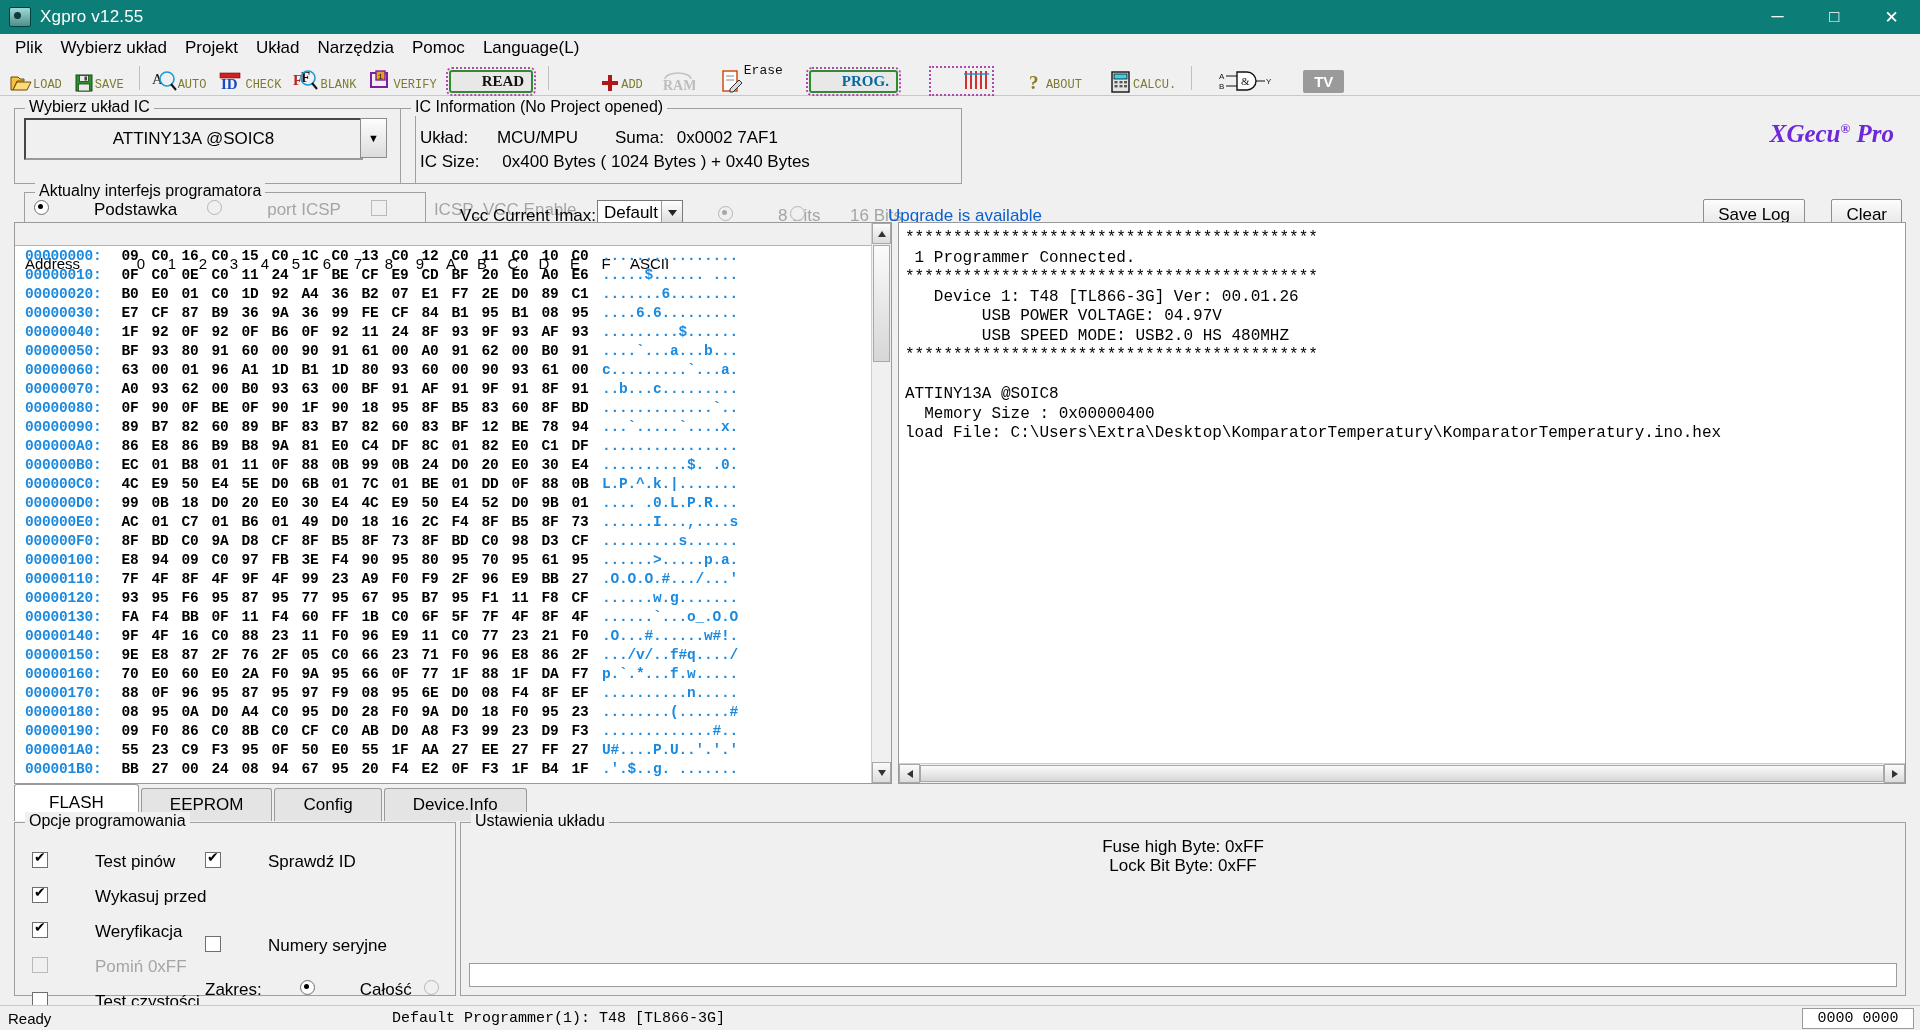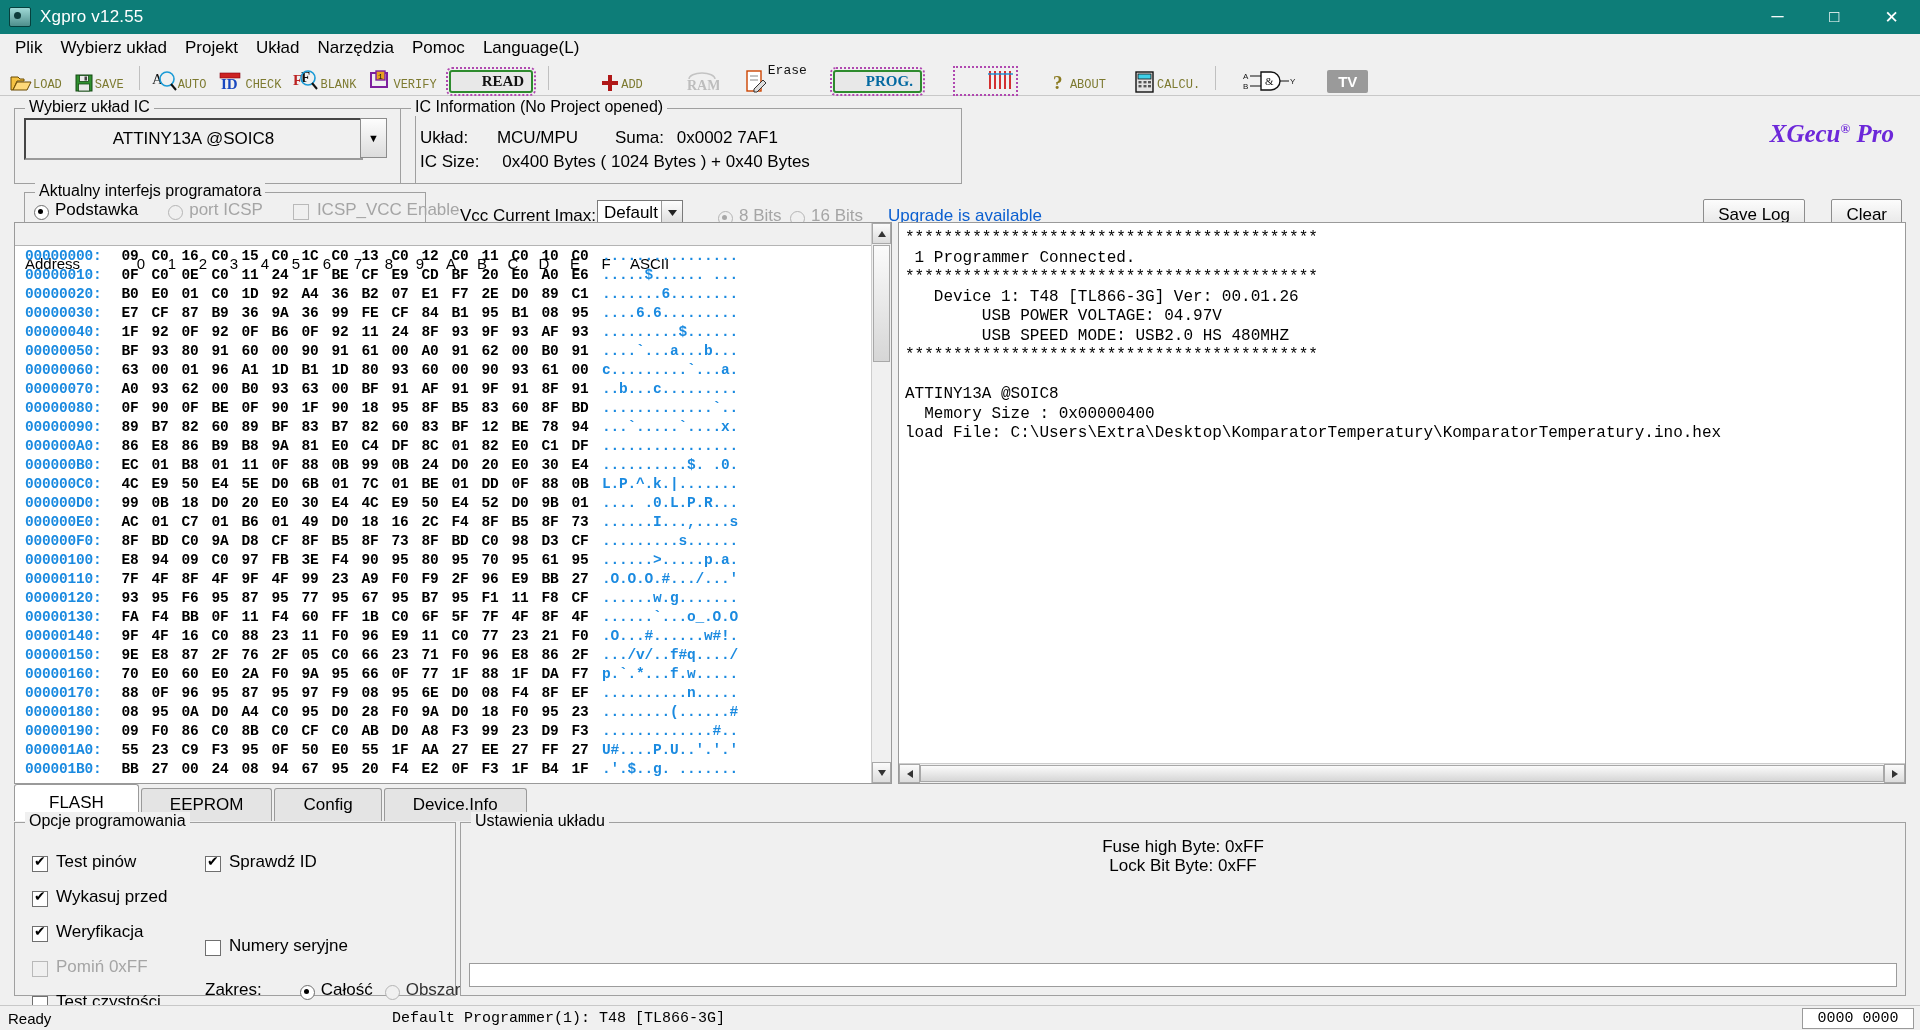--- a/index.html
+++ b/index.html
@@ -69,21 +69,21 @@
   .rad{width:13px;height:13px;border-radius:50%;border:1px solid #6f6f6f;
     background:#fff;display:inline-block;position:relative;vertical-align:-2px;margin-right:6px;flex:none;}
   .rad.on:after{content:"";position:absolute;left:3px;top:3px;width:5px;height:5px;
     border-radius:50%;background:#000;}
   .rad.dis{border-color:#b5b5b5;background:#f0f0f0;}
   .rad.dis.on:after{background:#a8a8a8;}
   .chk{width:14px;height:14px;border:1px solid #6f6f6f;background:#fff;
     display:inline-block;position:relative;vertical-align:-2px;margin-right:8px;flex:none;}
   .chk.dis{border-color:#b9b9b9;background:#f0f0f0;}
   .chk.on:after{content:"\2714";position:absolute;left:1px;top:-4px;font-size:14px;color:#000;}
-  .ctl{display:flex;align-items:flex-end;font-size:17px;white-space:nowrap;}
+  .ctl{display:flex;align-items:flex-start;font-size:17px;white-space:nowrap;gap:39px;}
   .ctl.dis{color:#a5a5a5;}
   .selbox{border:1px solid #7a7a7a;background:#fff;height:24px;display:flex;
     align-items:center;padding-left:6px;font-size:17px;min-width:62px;position:relative;text-align:center;}
   .selbox .arw{position:absolute;right:0;top:0;bottom:0;width:20px;
     background:linear-gradient(#fdfdfd,#dadada);border-left:1px solid #9a9a9a;
     display:flex;align-items:center;justify-content:center;}
   .btnflat{border:1px solid #8d8d8d;background:linear-gradient(#fcfcfc,#e3e3e3);
     padding:5px 14px;font-size:17px;border-radius:2px;}
   .link{color:#0b5fd0;font-size:17px;}
   
@@ -244,21 +244,21 @@
 
   <div class="tool" style="margin-left:40px">
     <span>
       <svg class="svgi" width="20" height="20" viewBox="0 0 20 20">
         <path d="M8 2h4v6h6v4h-6v6H8v-6H2V8h6z" fill="#b01818"></path>
       </svg>
     </span>
     <span class="lbl">ADD</span>
   </div>
 
-  <div class="tool dim" style="margin-left:30px">
+  <div class="tool dim" style="margin-left:6px">
     <span>
       <svg class="svgi" width="34" height="22" viewBox="0 0 34 22">
         <path d="M4 8a13 6 0 0 1 26 0" fill="none" stroke="#c3c3c3" stroke-width="1.4"></path>
         <text x="2" y="19" font-family="Liberation Serif, serif" font-weight="bold" font-size="14" fill="#bdbdbd">RAM</text>
       </svg>
     </span>
   </div>
 
   <div class="tool" style="margin-left:14px">
     <span>

